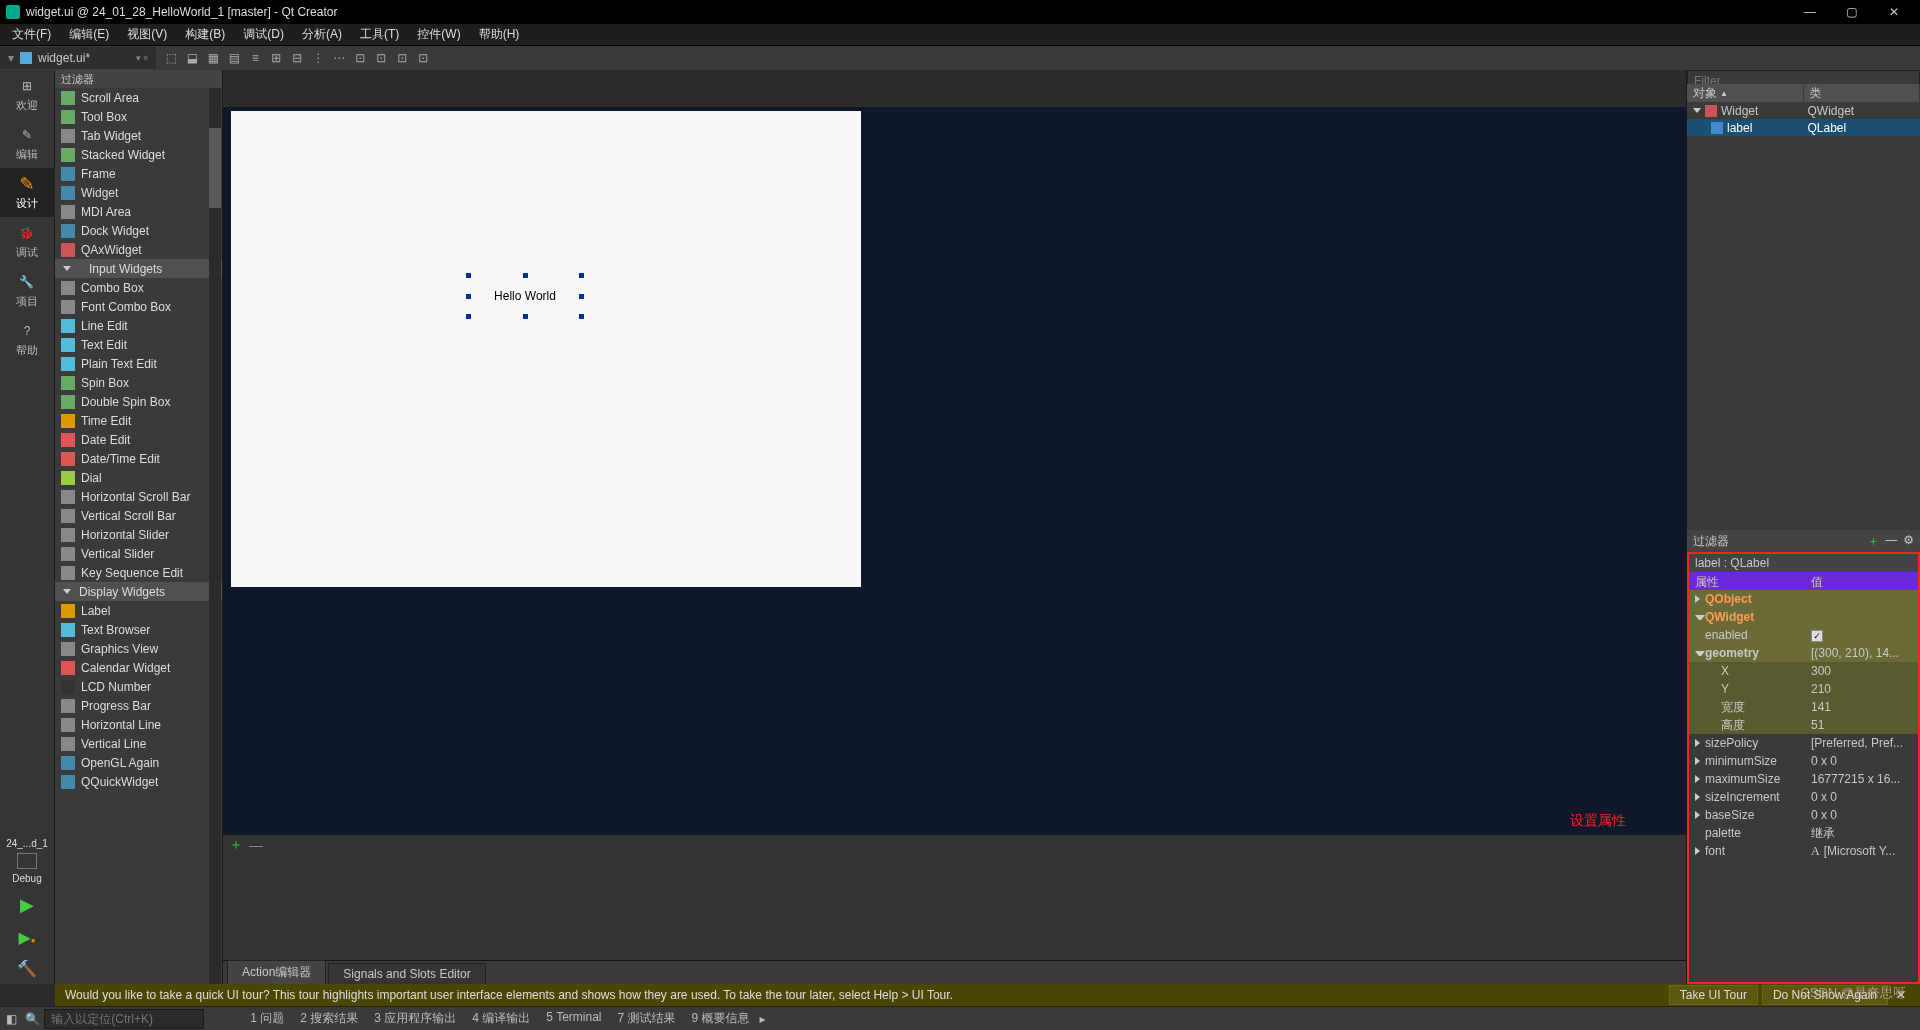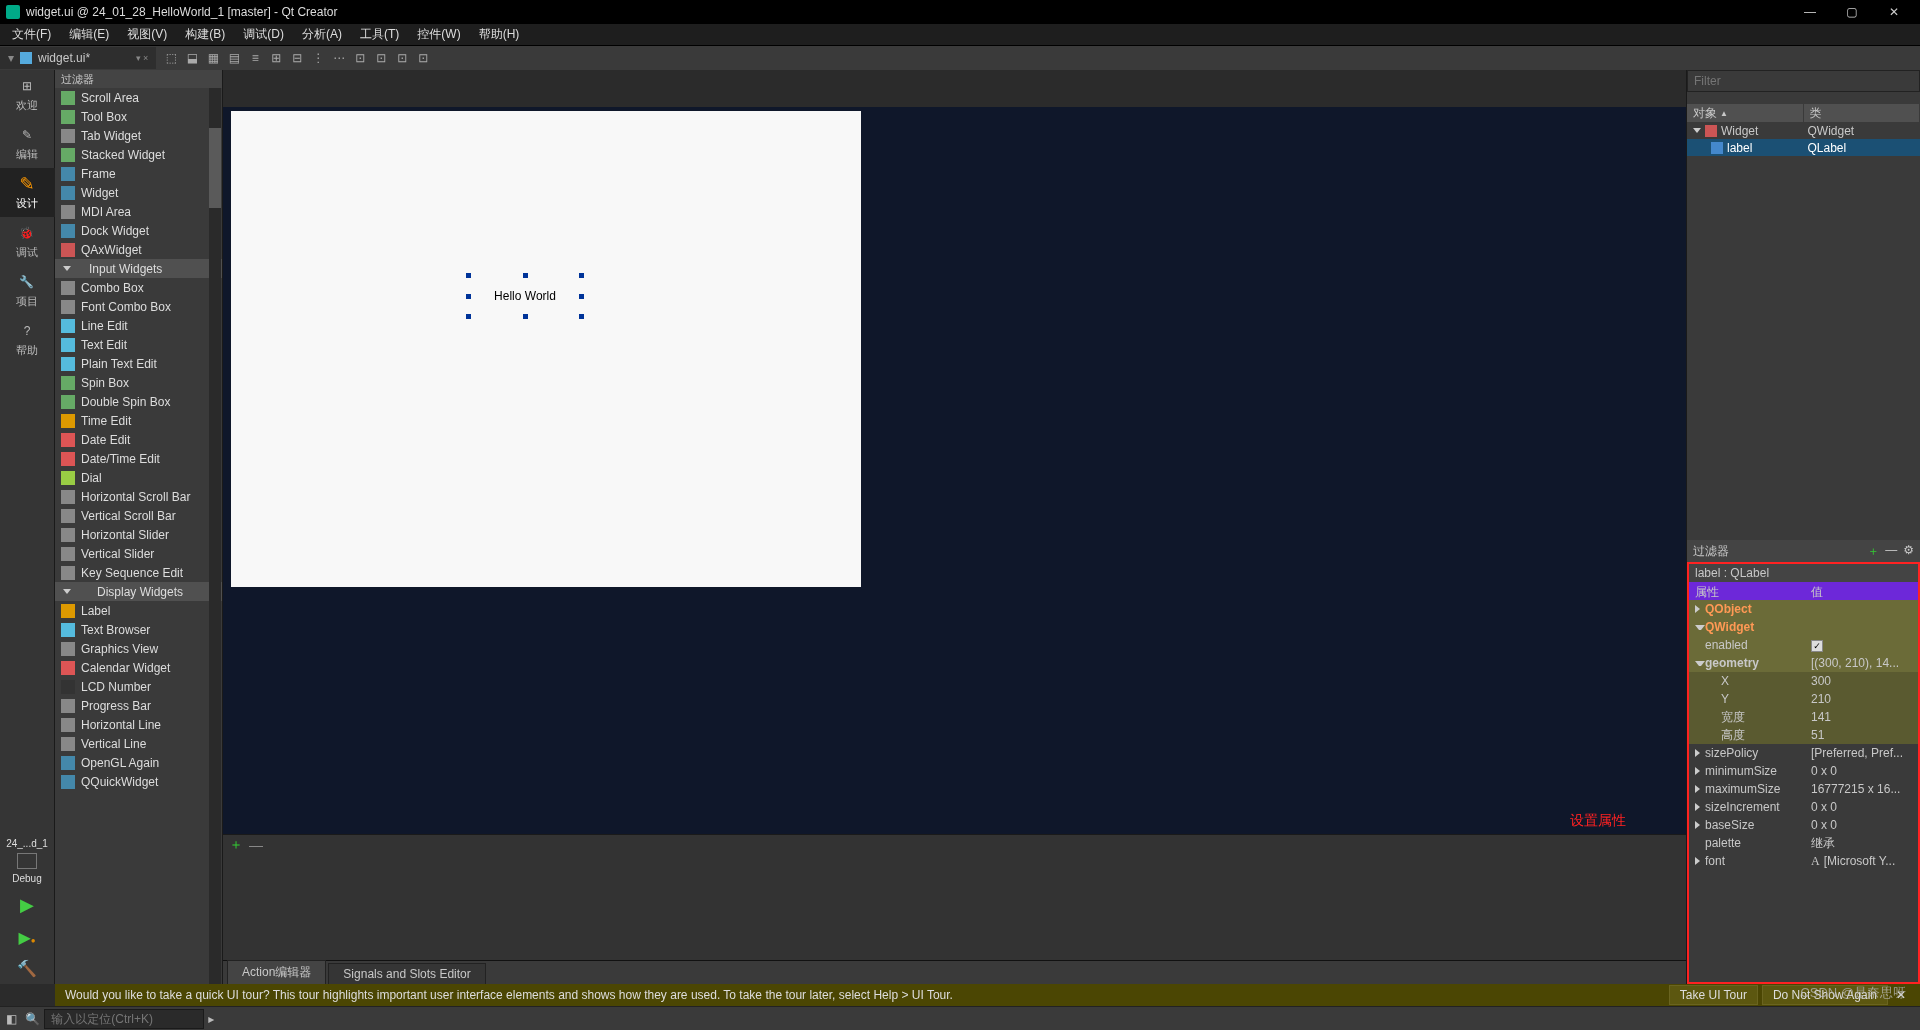--- a/index.html
+++ b/index.html
@@ -46,21 +46,21 @@
 .sig-tb { height:20px; display:flex;align-items:center; gap:6px; padding:0 6px; }
 .sig-hdr { height:20px; display:flex; background:#3c3c3c; }
 .sig-col { flex:1; padding:2px 8px; border-right:1px solid #2a2a2a; display:flex;align-items:center;gap:4px; font-size:12px; }
 .sig-body { flex:1; }
 .bottom-tabs { height:24px; background:#3a3a3a; display:flex; align-items:flex-end; padding:0 4px; gap:2px; border-top:1px solid #111; }
 .btab { padding:3px 14px; background:#444; border:1px solid #222; border-bottom:none; font-size:12px; }
 .btab.active { background:#353535; }
 .attr-label { position:absolute; right:60px; bottom:4px; color:#ff2222; font-size:14px; }
 
 .rightcol { width:234px; background:#3a3a3a; display:flex; flex-direction:column; border-left:1px solid #1a1a1a; }
-.filter-row { height:34px; }
+.filter-row { height:14px; }
 .filter-row input { width:100%; height:22px; background:#3a3a3a; border:1px solid #222; color:#ccc; padding:0 6px; }
 .obj-hdr { height:18px; background:#505050; display:flex; }
 .obj-hcol { flex:1; padding:2px 6px; font-size:12px; border-right:1px solid #3a3a3a; display:flex;align-items:center;gap:3px; }
 .obj-tree { flex:1; min-height:190px; background:#3a3a3a; }
 .obj-row { height:17px; display:flex; align-items:center; font-size:12px; }
 .obj-row.sel { background:#1b5074; color:#fff; }
 .obj-row .c1 { width:50%; padding-left:6px; display:flex;align-items:center;gap:4px; }
 .obj-row .c2 { width:50%; padding-left:4px; }
 .prop-filter { height:22px; background:#444; display:flex; align-items:center; padding:0 6px; justify-content:space-between; }
 .prop-filter .tools { display:flex; gap:6px; }
@@ -293,21 +293,21 @@
         <div class="wbox-item">
           <span class="wico" style="background:#888"></span>
           <span>Vertical Slider</span>
         </div>
         <div class="wbox-item">
           <span class="wico" style="background:#888"></span>
           <span>Key Sequence Edit</span>
         </div>
         <div class="wbox-item cat">
           <span class="tri"></span>
-          <span style="margin-left:20px">Display Widgets</span>
+          <span style="margin-left:2px">Display Widgets</span>
         </div>
         <div class="wbox-item">
           <span class="wico" style="background:#d90"></span>
           <span>Label</span>
         </div>
         <div class="wbox-item">
           <span class="wico" style="background:#5bd"></span>
           <span>Text Browser</span>
         </div>
         <div class="wbox-item">
@@ -538,16 +538,25 @@
   <span class="btn">Do Not Show Again</span>
   <span class="xb">✕</span>
 </div>
 
 <div class="statusbar">
   <span style="margin-right:8px">◧</span>
   <span class="srch">
       <span>🔍</span>
       <input placeholder="输入以定位(Ctrl+K)" style="">
     </span>
+  <span class="panes" id="status-panes">
+      <span class="pitem">1 问题</span>
+      <span class="pitem">2 搜索结果</span>
+      <span class="pitem">3 应用程序输出</span>
+      <span class="pitem">4 编译输出</span>
+      <span class="pitem">5 Terminal</span>
+      <span class="pitem">7 测试结果</span>
+      <span class="pitem">9 概要信息</span>
+    </span>
   <span style="margin-left:4px">▸</span>
 </div>
 
 <div class="watermark">CSDN @是奈思呀</div>
 
 </body></html>

